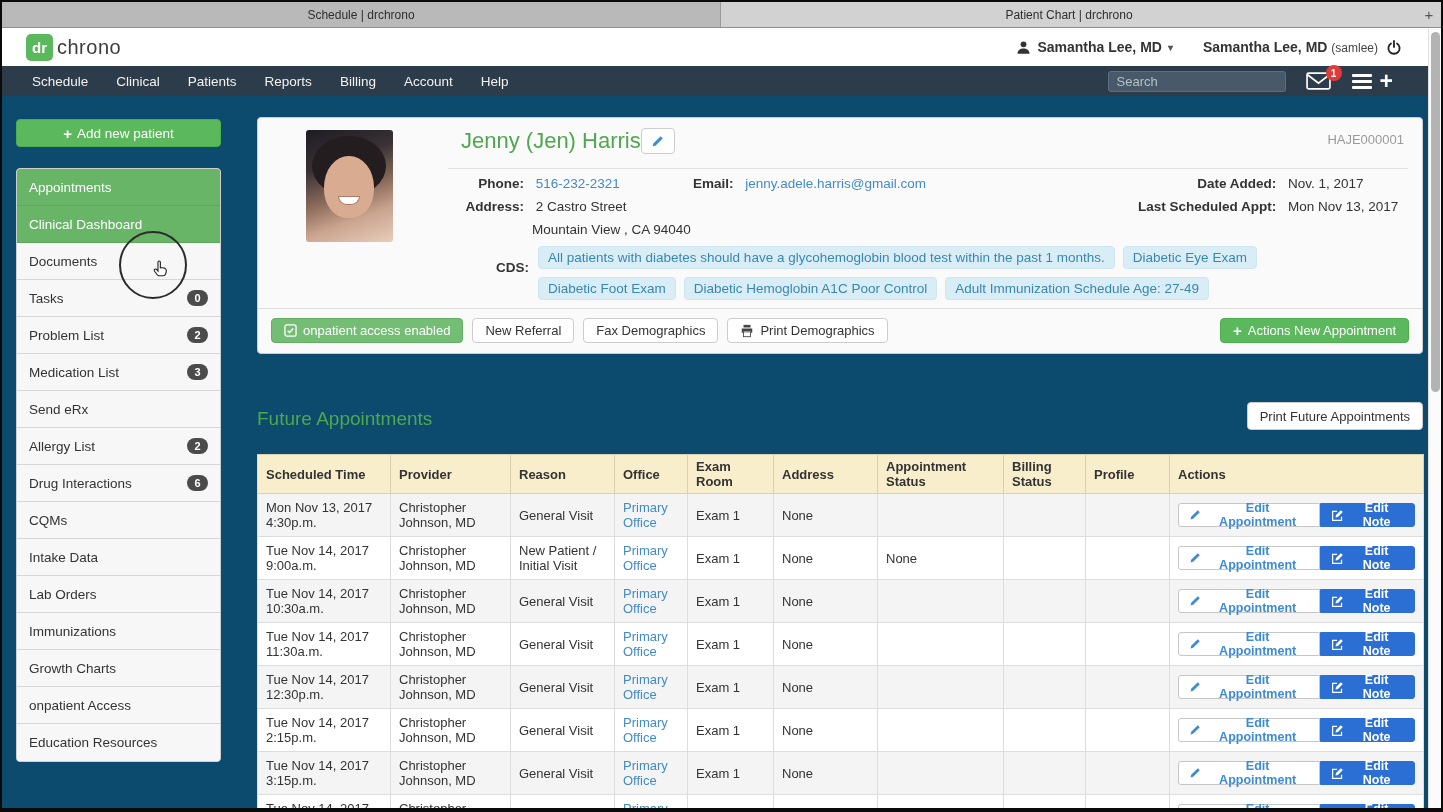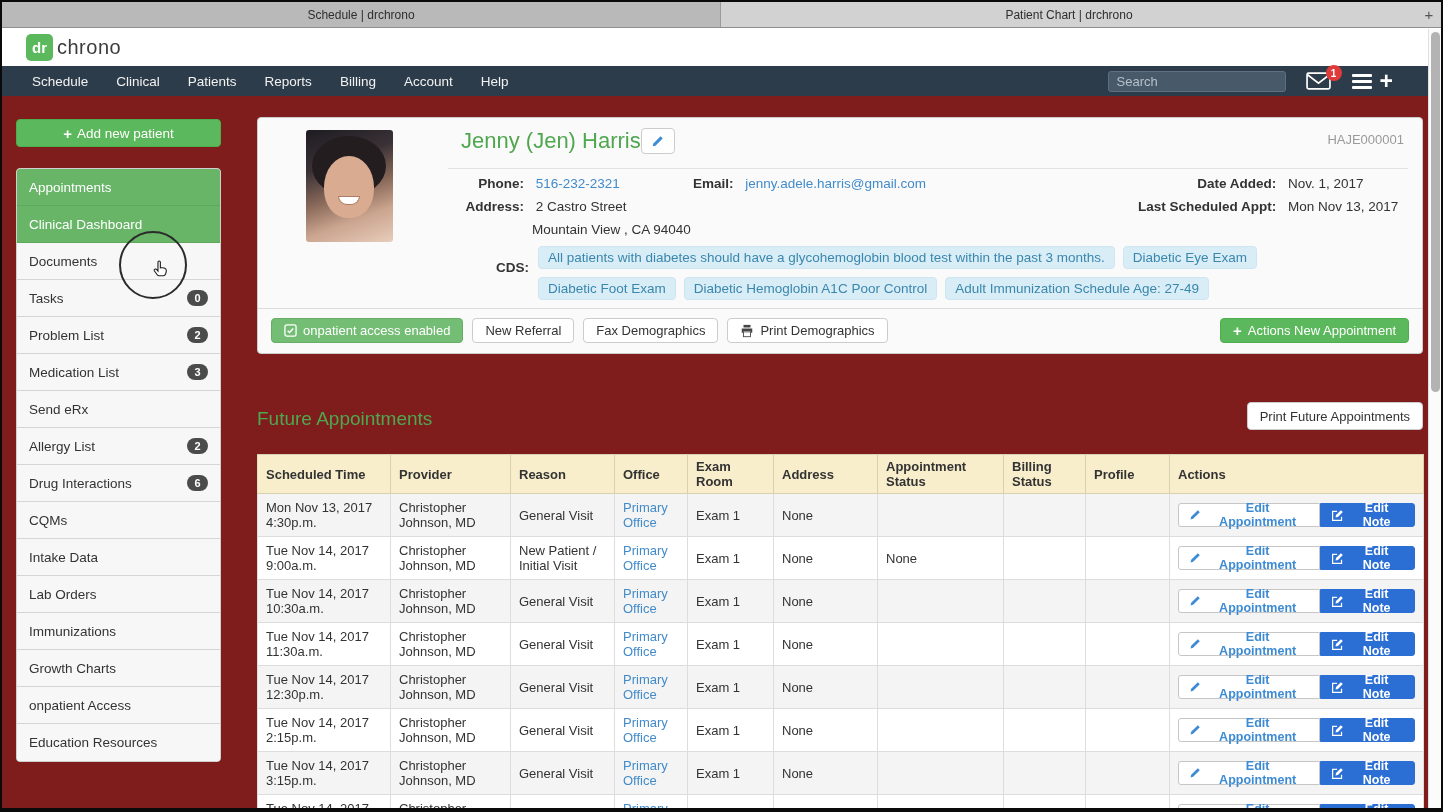--- a/index.html
+++ b/index.html
@@ -1,17 +1,17 @@
 <!DOCTYPE html>
 <html><head>
 <meta charset="utf-8">
 <style>
   * { margin:0; padding:0; box-sizing:border-box; }
   body { font-family:"Liberation Sans", sans-serif; background:#000; }
-  .frame { position:relative; width:1443px; height:812px; background:#7f1d1d;
+  .frame { position:relative; width:1443px; height:812px; background:#0c4a6e;
            border:2px solid #0a0a0a; border-bottom:4px solid #0a0a0a; overflow:hidden; }
 
   
   .tabbar { position:absolute; left:0; top:0; width:100%; height:26px; display:flex;
             border-bottom:1px solid #8f8f8f; font-size:12px; color:#2e2e2e; }
   .tab { display:flex; align-items:center; justify-content:center; height:100%; }
   .tab-left  { width:719px; background:#b9b9b9; border-right:1px solid #9a9a9a; }
   .tab-right { flex:1; background:#d2d2d2; position:relative; }
   .tab-new { width:24px; background:#d2d2d2; color:#555; font-size:15px;
              display:flex; align-items:center; justify-content:center; }
@@ -143,20 +143,42 @@
       <span>Patient Chart | drchrono</span>
     </div>
     <div class="tab-new">+</div>
   </div>
 
   <div class="appheader">
     <div class="logo">
       <div class="logo-box">dr</div>
       <div class="logo-text">chrono</div>
     </div>
+    <div class="user-area">
+      <div class="user-dd">
+        <span class="icon-16">
+          <svg viewBox="0 0 16 16" width="15" height="15" fill="#333">
+              <circle cx="8" cy="4.6" r="3.1"></circle>
+              <path d="M1.6 14.6c0-3.6 3-5.6 6.4-5.6s6.4 2 6.4 5.6z"></path>
+            </svg>
+        </span>
+        <span>Samantha Lee, MD</span>
+        <span class="caret">▾</span>
+      </div>
+      <span class="user-full">
+        <span>Samantha Lee, MD</span>
+        <span class="user-handle">(samlee)</span>
+      </span>
+      <span class="icon-16">
+        <svg viewBox="0 0 16 16" width="16" height="16" fill="none" stroke="#222" stroke-width="1.8" stroke-linecap="round">
+            <path d="M5 3.4a5.6 5.6 0 1 0 6 0"></path>
+            <line x1="8" y1="1" x2="8" y2="7"></line>
+          </svg>
+      </span>
+    </div>
   </div>
 
   <div class="navbar">
     <div class="nav-items">
         <div class="nav-item">Schedule</div>
         <div class="nav-item">Clinical</div>
         <div class="nav-item">Patients</div>
         <div class="nav-item">Reports</div>
         <div class="nav-item">Billing</div>
         <div class="nav-item">Account</div>
@@ -291,21 +313,21 @@
           <span style="display:inline-block; min-width:118px; text-align:left; margin-left:8px;">Mon Nov 13, 2017</span>
         </div>
         <div class="info-row" style="left:274px; top:46px;">
           <span>Mountain View , CA 94040</span>
         </div>
       </div>
 
       <div class="cds-row">
         <span class="cds-lbl">CDS:</span>
         <div class="cds-tags">
-            <span class="cds-tag">All patients with diabetes should have a glycohemoglobin blood test within the past 3 months.</span>
+            <span class="cds-tag">All patients with diabetes should have a glycohemoglobin blood test within the past 1 months.</span>
             <span class="cds-tag">Diabetic Eye Exam</span>
             <span class="cds-tag">Diabetic Foot Exam</span>
             <span class="cds-tag">Diabetic Hemoglobin A1C Poor Control</span>
             <span class="cds-tag">Adult Immunization Schedule Age: 27-49</span>
           </div>
       </div>
 
       <div class="panel-foot-divider"></div>
       <div class="foot">
         <button class="btn btn-green">

